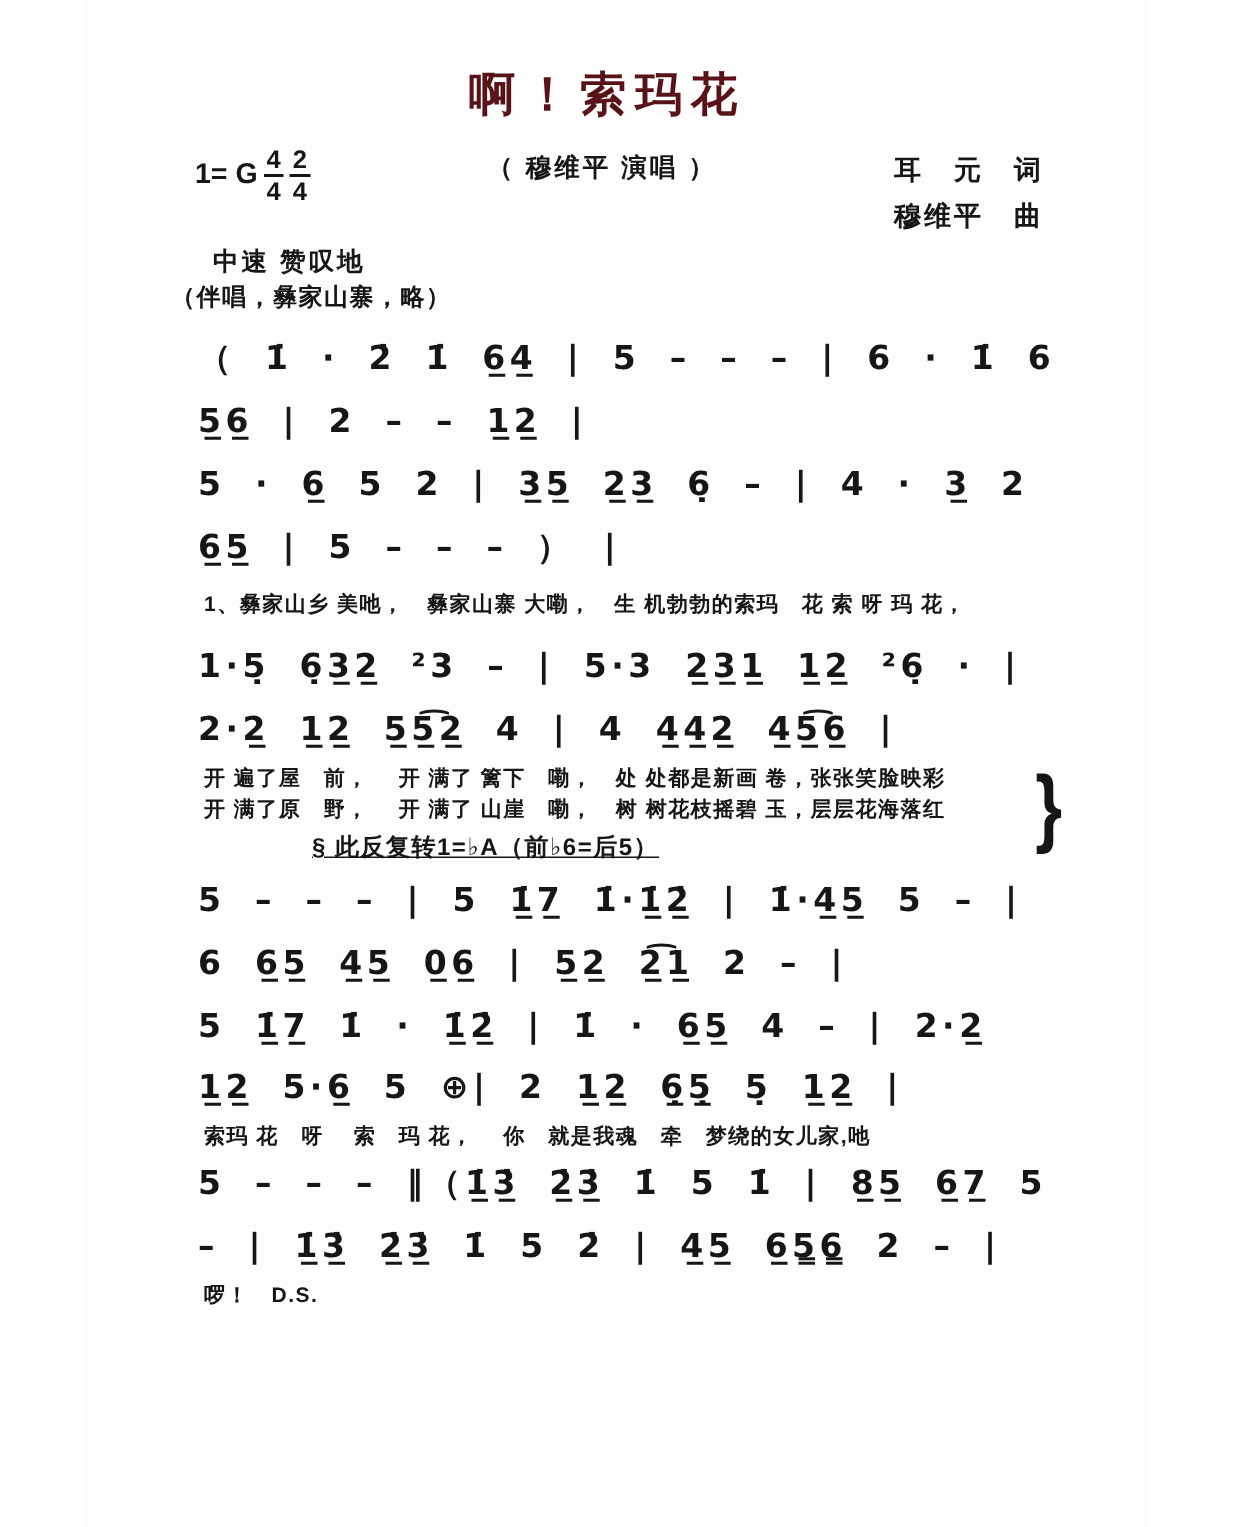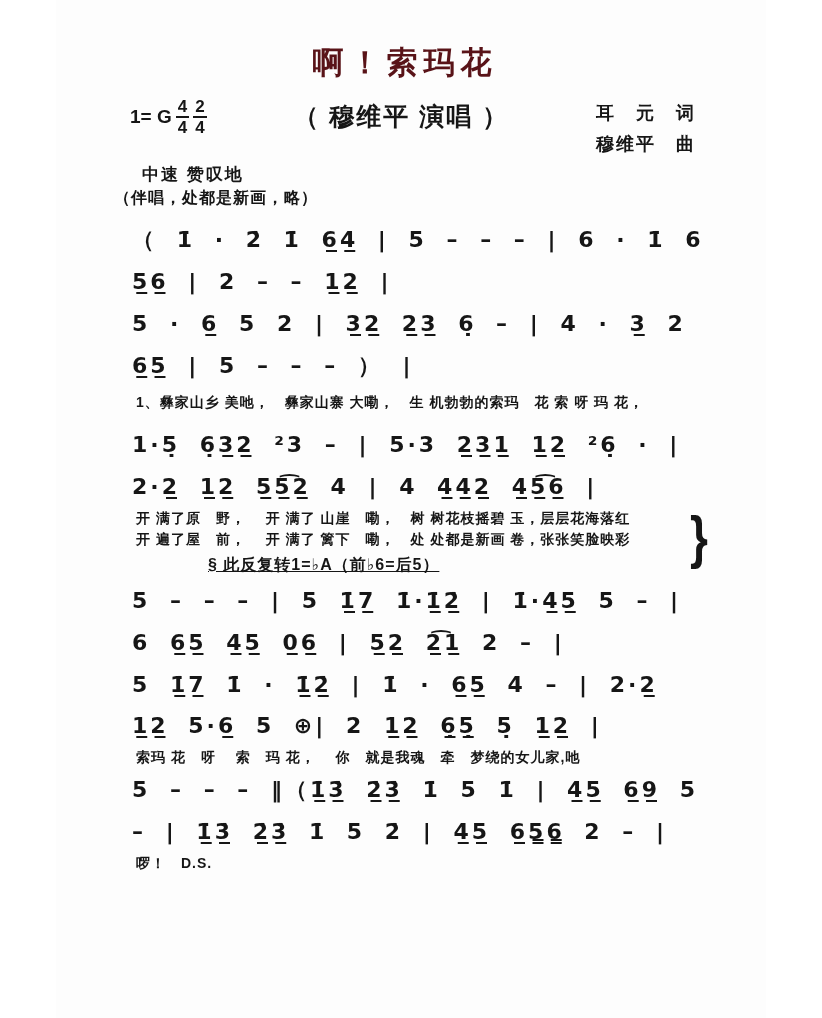--- a/index.html
+++ b/index.html
@@ -27,21 +27,21 @@
     display:flex;
     justify-content:space-between;
     align-items:flex-start;
     padding:0 24px 0 40px;
   }
   .meta-left{font-weight:bold;font-size:19px;white-space:nowrap;}
   .keysig{display:inline-flex;align-items:center;gap:4px;}
   .ts{display:inline-flex;flex-direction:column;align-items:center;line-height:1;font-size:17px;font-weight:bold;}
   .ts .num{border-bottom:2px solid #161616;padding:0 2px 1px 2px;}
   .ts .den{padding-top:1px;}
-  .subtitle{font-weight:bold;font-size:25px;letter-spacing:2px;margin-top:2px;}
+  .subtitle{font-weight:bold;font-size:17px;letter-spacing:2px;margin-top:2px;}
   .credits{text-align:right;font-weight:bold;font-size:18px;line-height:1.7;letter-spacing:2px;}
   .tempo{font-weight:bold;font-size:17px;margin:4px 0 2px 52px;letter-spacing:2px;}
   .accomp{font-weight:bold;font-size:16px;margin:2px 0 10px 24px;letter-spacing:1px;}
   .system{padding:0 10px 0 42px;}
   .notes{
     font-family:"DejaVu Sans",sans-serif;
     font-weight:bold;
     font-size:22px;
     letter-spacing:3px;
     word-spacing:9px;
@@ -96,56 +96,56 @@
       </span>
     </div>
     <div class="subtitle">（ 穆维平 演唱 ）</div>
     <div class="credits">
       <div>耳　元　词</div>
       <div>穆维平　曲</div>
     </div>
   </div>
 
   <div class="tempo">中速 赞叹地</div>
-  <div class="accomp">（伴唱，处都是新画，略）</div>
+  <div class="accomp">（伴唱，彝家山寨，略）</div>
 
   <div class="system">
     <div class="notes">（ 1̇ · 2̇ 1̇ 6̲4̲ | 5 – – – | 6 · 1̇ 6 5̲6̲ | 2 – – 1̲2̲ |</div>
   </div>
 
   <div class="system">
-    <div class="notes">5 · 6̲ 5 2 | 3̲2̲ 2̲3̲ 6̣ – | 4 · 3̲ 2 6̲5̲ | 5 – – – ） |</div>
+    <div class="notes">5 · 6̲ 5 2 | 3̲5̲ 2̲3̲ 6̣ – | 4 · 3̲ 2 6̲5̲ | 5 – – – ） |</div>
   </div>
 
   <div class="gap-s"></div>
 
   <div class="system">
     <div class="lyrics">1、彝家山乡 美吔，　彝家山寨 大嘞，　生 机勃勃的索玛　花 索 呀 玛 花，</div>
   </div>
 
   <div class="gap-m"></div>
 
   <div class="system">
     <div class="notes">1·5̣ 6̣3̲2̲ ²3 – | 5·3 2̲3̲1̲ 1̲2̲ ²6̣ · | 2·2̲ 1̲2̲ 5̲5̲͡2̲ 4 | 4 4̲4̲2̲ 4̲5̲͡6̲ |</div>
     <div class="lyrics-pair">
+      <div class="lyrics">开 遍了屋　前，　 开 满了 篱下　嘞，　处 处都是新画 卷，张张笑脸映彩</div>
       <div class="lyrics">开 满了原　野，　 开 满了 山崖　嘞，　树 树花枝摇碧 玉，层层花海落红</div>
-      <div class="lyrics">开 遍了屋　前，　 开 满了 篱下　嘞，　处 处都是新画 卷，张张笑脸映彩</div>
       <div class="volta-brace">}</div>
     </div>
   </div>
 
   <div class="segno">§ 此反复转1=♭A（前♭6=后5）</div>
 
   <div class="system">
     <div class="notes">5 – – – | 5 1̲̇7̲ 1̇·1̲̇2̲̇ | 1̇·4̲5̲ 5 – | 6 6̲5̲ 4̲5̲ 0̲6̲ | 5̲2̲ 2̲͡1̲ 2 – |</div>
   </div>
 
   <div class="system">
     <div class="notes">5 1̲̇7̲ 1̇ · 1̲̇2̲̇ | 1̇ · 6̲5̲ 4 – | 2·2̲ 1̲2̲ 5·6̲ 5 ⊕| 2 1̲2̲ 6̲̣5̲̣ 5̣ 1̲2̲ |</div>
     <div class="lyrics">索玛 花　呀　 索　玛 花，　 你　就是我魂　牵　梦绕的女儿家,吔</div>
   </div>
 
   <div class="system">
-    <div class="notes">5 – – – ‖（1̲̇3̲̇ 2̲̇3̲̇ 1̇ 5 1̇ | 4̲5̲ 6̲9̲ 5 – | 1̲̇3̲̇ 2̲̇3̲̇ 1̇ 5 2̇ | 4̲5̲ 6̲5̳6̳ 2 – |</div>
+    <div class="notes">5 – – – ‖（1̲̇3̲̇ 2̲̇3̲̇ 1̇ 5 1̇ | 8̲5̲ 6̲7̲ 5 – | 1̲̇3̲̇ 2̲̇3̲̇ 1̇ 5 2̇ | 4̲5̲ 6̲5̳6̳ 2 – |</div>
     <div class="lyrics">啰！　D.S.</div>
   </div>
 
 </div>
 
 </body></html>

